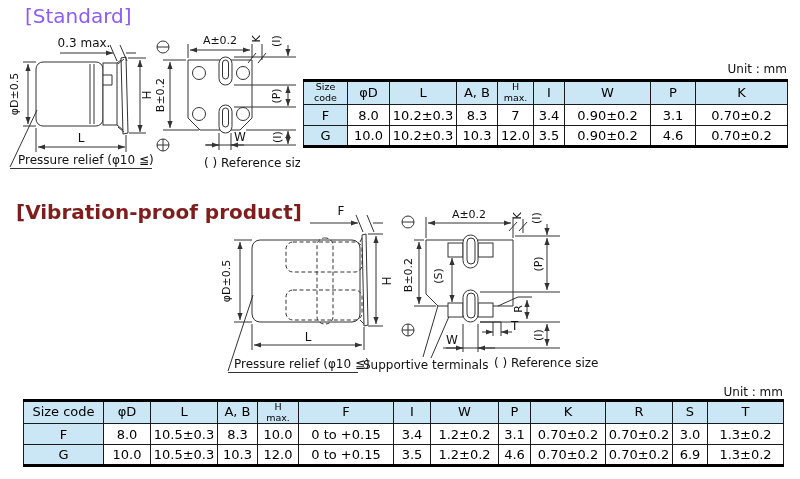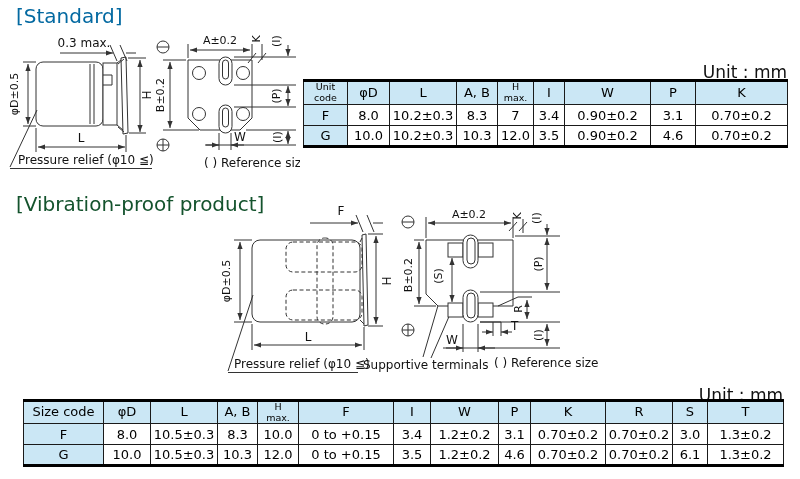--- a/index.html
+++ b/index.html
@@ -1,19 +1,19 @@
 <!DOCTYPE html>
 <html style="--hdr: #cbe7f5;"><head>
 <meta charset="utf-8">
 <style>
   html,body{margin:0;padding:0;background:#fff;}
   .page{position:relative;width:800px;height:479px;background:#ffffff;
         font-family:"DejaVu Sans","Liberation Sans",sans-serif;color:#000;overflow:hidden;}
   .sec-title{position:absolute;font-size:20px;font-weight:500;white-space:nowrap;}
-  .unit{position:absolute;font-size:17px;color:#111;text-align:right;}
+  .unit{position:absolute;font-size:12px;color:#111;text-align:right;}
   table.dim{position:absolute;border-collapse:collapse;table-layout:fixed;
             border-top:3px solid #000;border-bottom:3px solid #000;}
   table.dim th,table.dim td{border:1px solid #1a1a1a;text-align:center;vertical-align:middle;
             padding:0;font-weight:normal;font-size:13px;white-space:pre-line;color:#000;}
   table.dim th{line-height:1.15;}
   th.hdr,td.code{background:var(--hdr,#cbe7f5);}
   .small-h{font-size:9.5px !important;line-height:1.12 !important;}
   #t1 thead tr{height:24px;} #t1 tbody tr{height:21px;}
   #t2 thead tr{height:23px;} #t2 tbody tr{height:21px;}
   svg{position:absolute;}
@@ -21,21 +21,21 @@
   svg .lnw{stroke:#333;stroke-width:1;fill:#fff;}
   svg .dash{stroke:#333;stroke-width:1;fill:none;stroke-dasharray:4 2.5;}
   svg text{font-size:11px;fill:#111;stroke:none;font-family:"DejaVu Sans","Liberation Sans",sans-serif;}
   svg text.lbl12{font-size:12px;}
 </style>
 </head>
 <body>
 
 <div class="page">
 
-  <div class="sec-title" style="left: 16px; top: 4px; color: #0369a1;">[Standard]</div>
+  <div class="sec-title" style="left: 25px; top: 4px; color: #8b5cf6;">[Standard]</div>
 
   <svg style="left:0;top:30px;" width="300" height="158" viewBox="0 0 300 158">
     <defs>
       <marker id="arr" markerWidth="8" markerHeight="7" refX="7" refY="2.6" orient="auto-start-reverse" markerUnits="userSpaceOnUse">
         <path d="M0,0 L7,2.6 L0,5.2 z" fill="#333"></path>
       </marker>
     </defs>
 
     <g>
       <rect class="lnw" x="36" y="32" width="67" height="64" rx="7"></rect>
@@ -119,21 +119,21 @@
         <col style="width:67px">
         <col style="width:41px">
       <col style="width:36px">
         <col style="width:31px">
         <col style="width:86px">
         <col style="width:45px">
         <col style="width:92px">
       </colgroup>
     <thead>
       <tr>
-        <th class="hdr small-h">Unit
+        <th class="hdr small-h">Size
 code</th>
         <th class="hdr">φD</th>
         <th class="hdr">L</th>
         <th class="hdr">A, B</th>
         <th class="hdr small-h">H
 max.</th>
         <th class="hdr">I</th>
         <th class="hdr">W</th>
         <th class="hdr">P</th>
         <th class="hdr">K</th>
@@ -158,21 +158,21 @@
         <td>10.3</td>
         <td>12.0</td>
         <td>3.5</td>
         <td>0.90±0.2</td>
         <td>4.6</td>
         <td>0.70±0.2</td>
       </tr>
     </tbody>
   </table>
 
-  <div class="sec-title" style="left: 16px; top: 192px; color: #14532d;">[Vibration-proof product]</div>
+  <div class="sec-title" style="left: 16px; top: 200px; color: #7f1d1d; font-weight: bold;">[Vibration-proof product]</div>
 
   <svg style="left:210px;top:205px;" width="480" height="178" viewBox="0 0 480 178">
 
     <g>
       <rect class="lnw" x="42" y="35" width="108" height="82" rx="8"></rect>
       <polygon class="lnw" points="152,30 156,29 158,120 154,121"></polygon>
       <path class="ln" d="M150,37 L152,33 M150,115 L154,119"></path>
       <rect class="dash" x="107" y="33" width="16" height="86" rx="7.5"></rect>
       <rect class="dash" x="76" y="37" width="76" height="30" rx="7"></rect>
       <rect class="dash" x="76" y="85" width="76" height="30" rx="7"></rect>
@@ -313,19 +313,19 @@
         <td>10.0</td>
         <td>10.5±0.3</td>
         <td>10.3</td>
         <td>12.0</td>
         <td>0 to +0.15</td>
         <td>3.5</td>
         <td>1.2±0.2</td>
         <td>4.6</td>
         <td>0.70±0.2</td>
         <td>0.70±0.2</td>
-        <td>6.1</td>
+        <td>6.9</td>
         <td>1.3±0.2</td>
       </tr>
     </tbody>
   </table>
 
 </div>
 
 </body></html>

